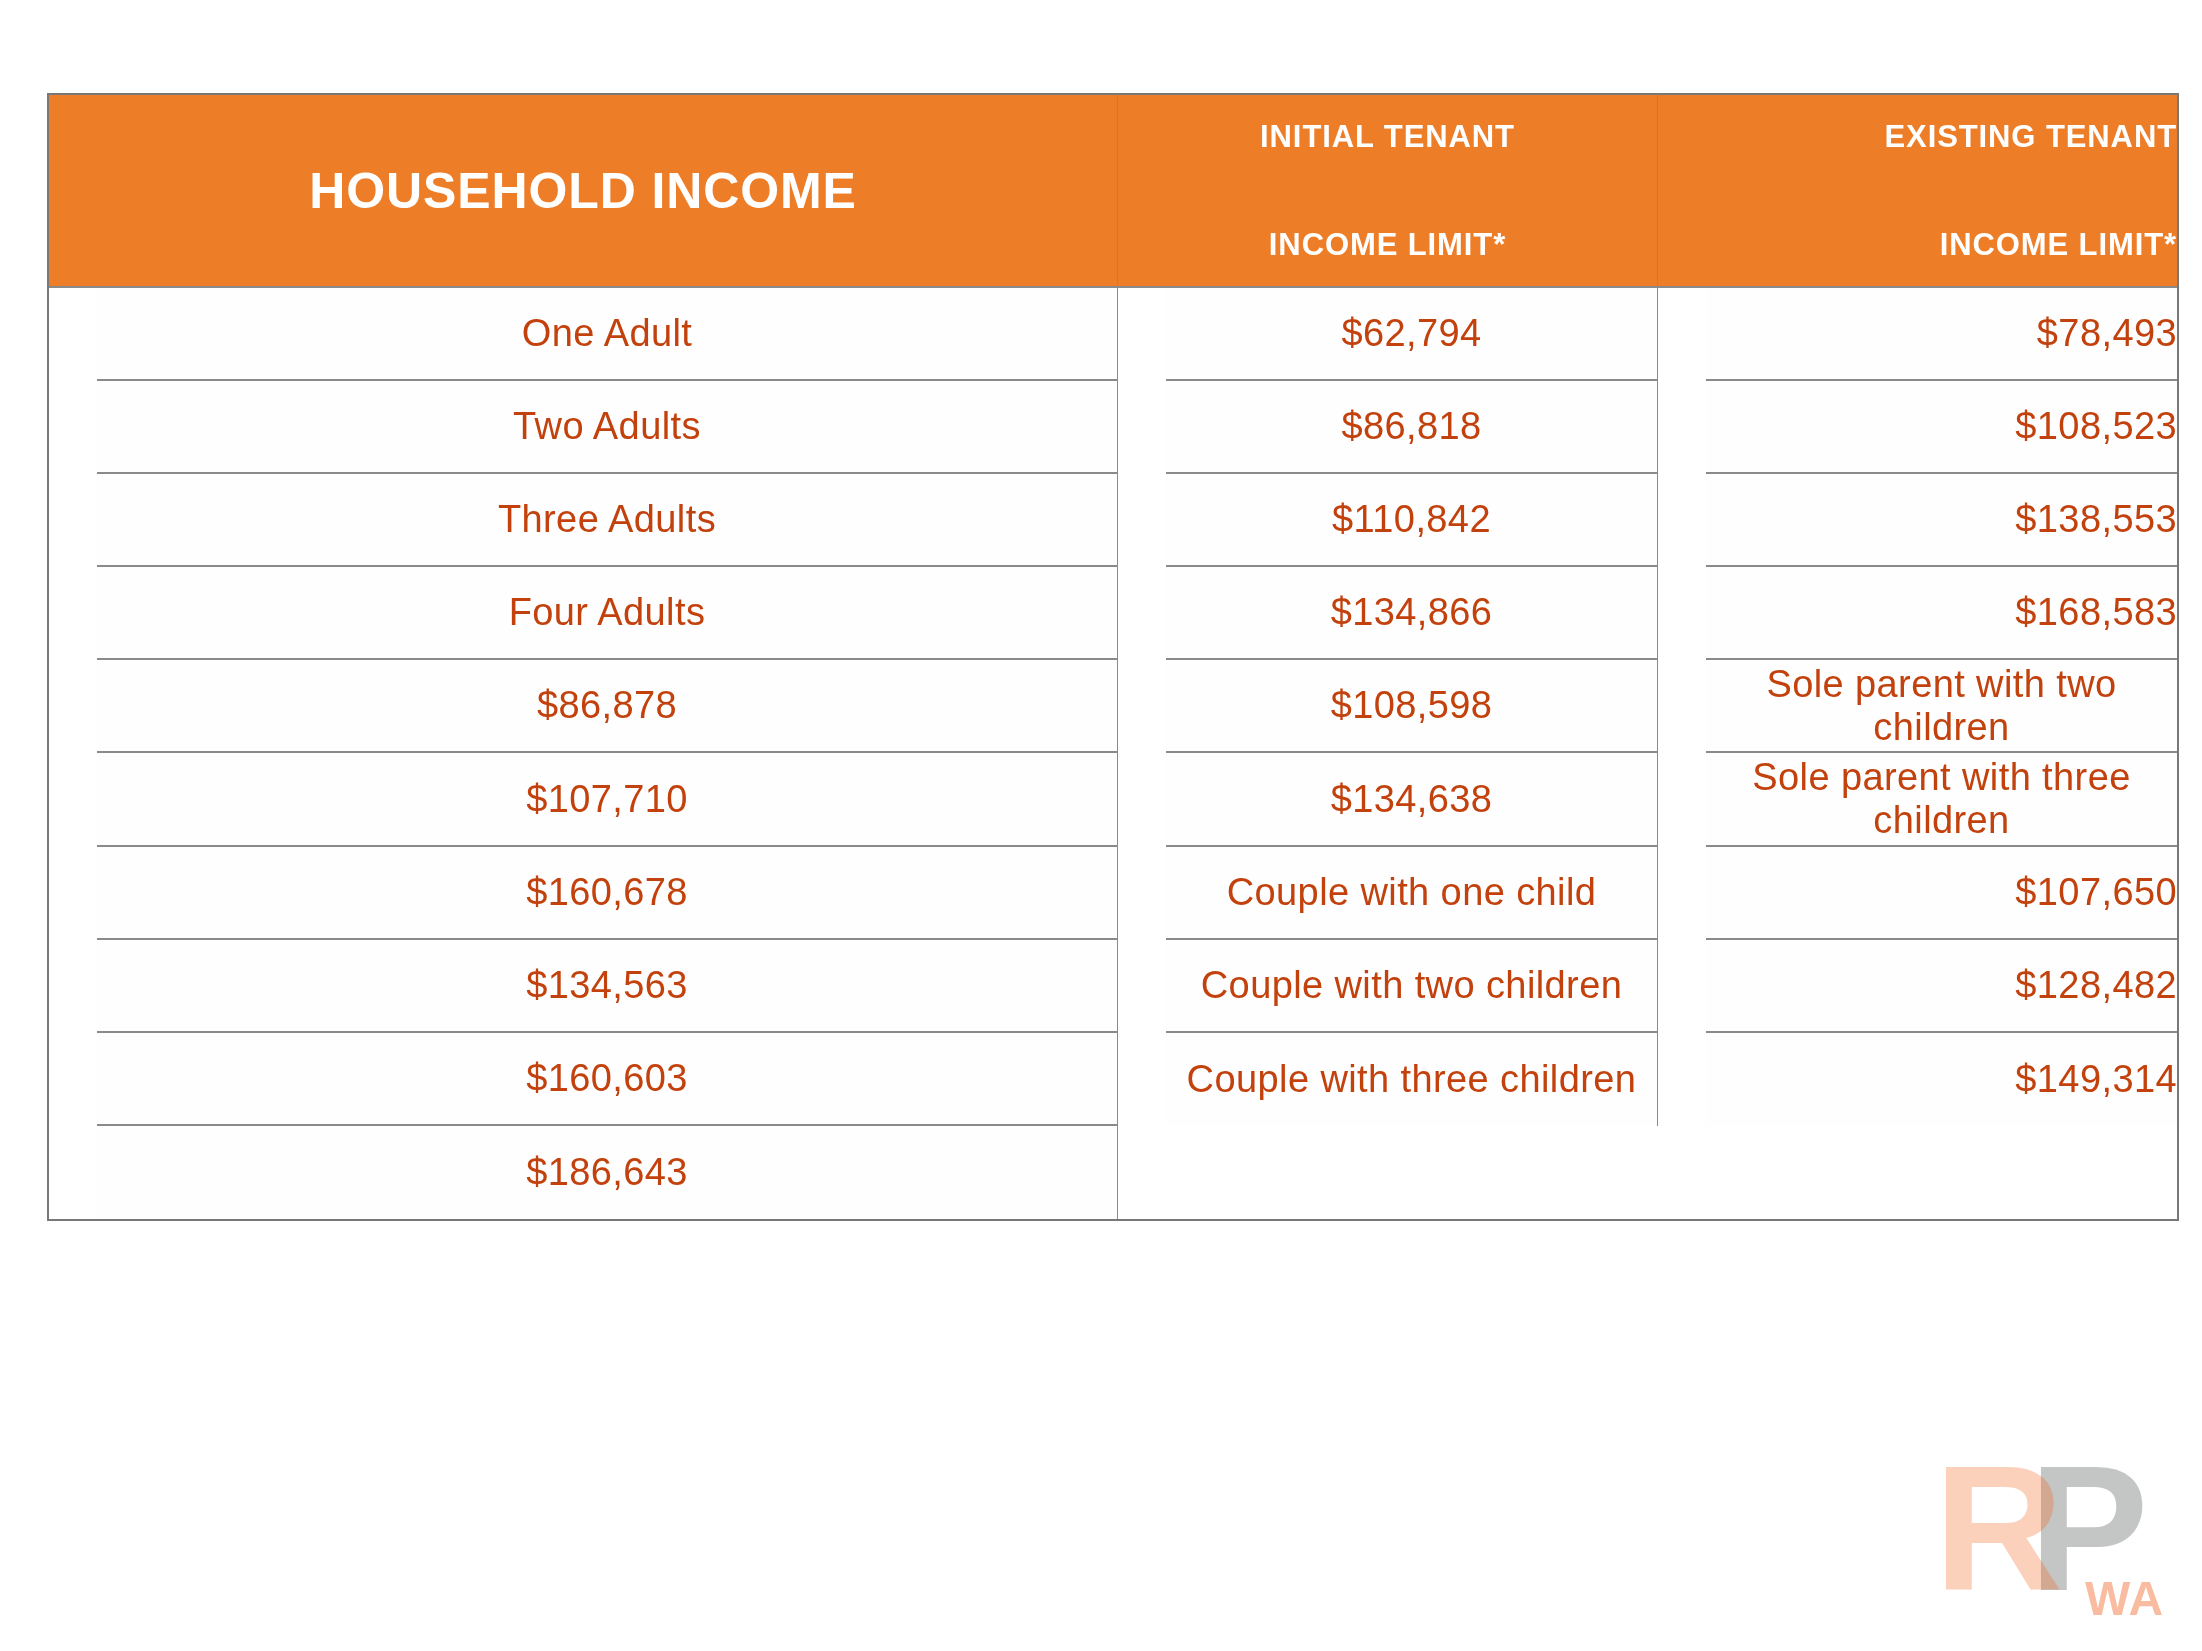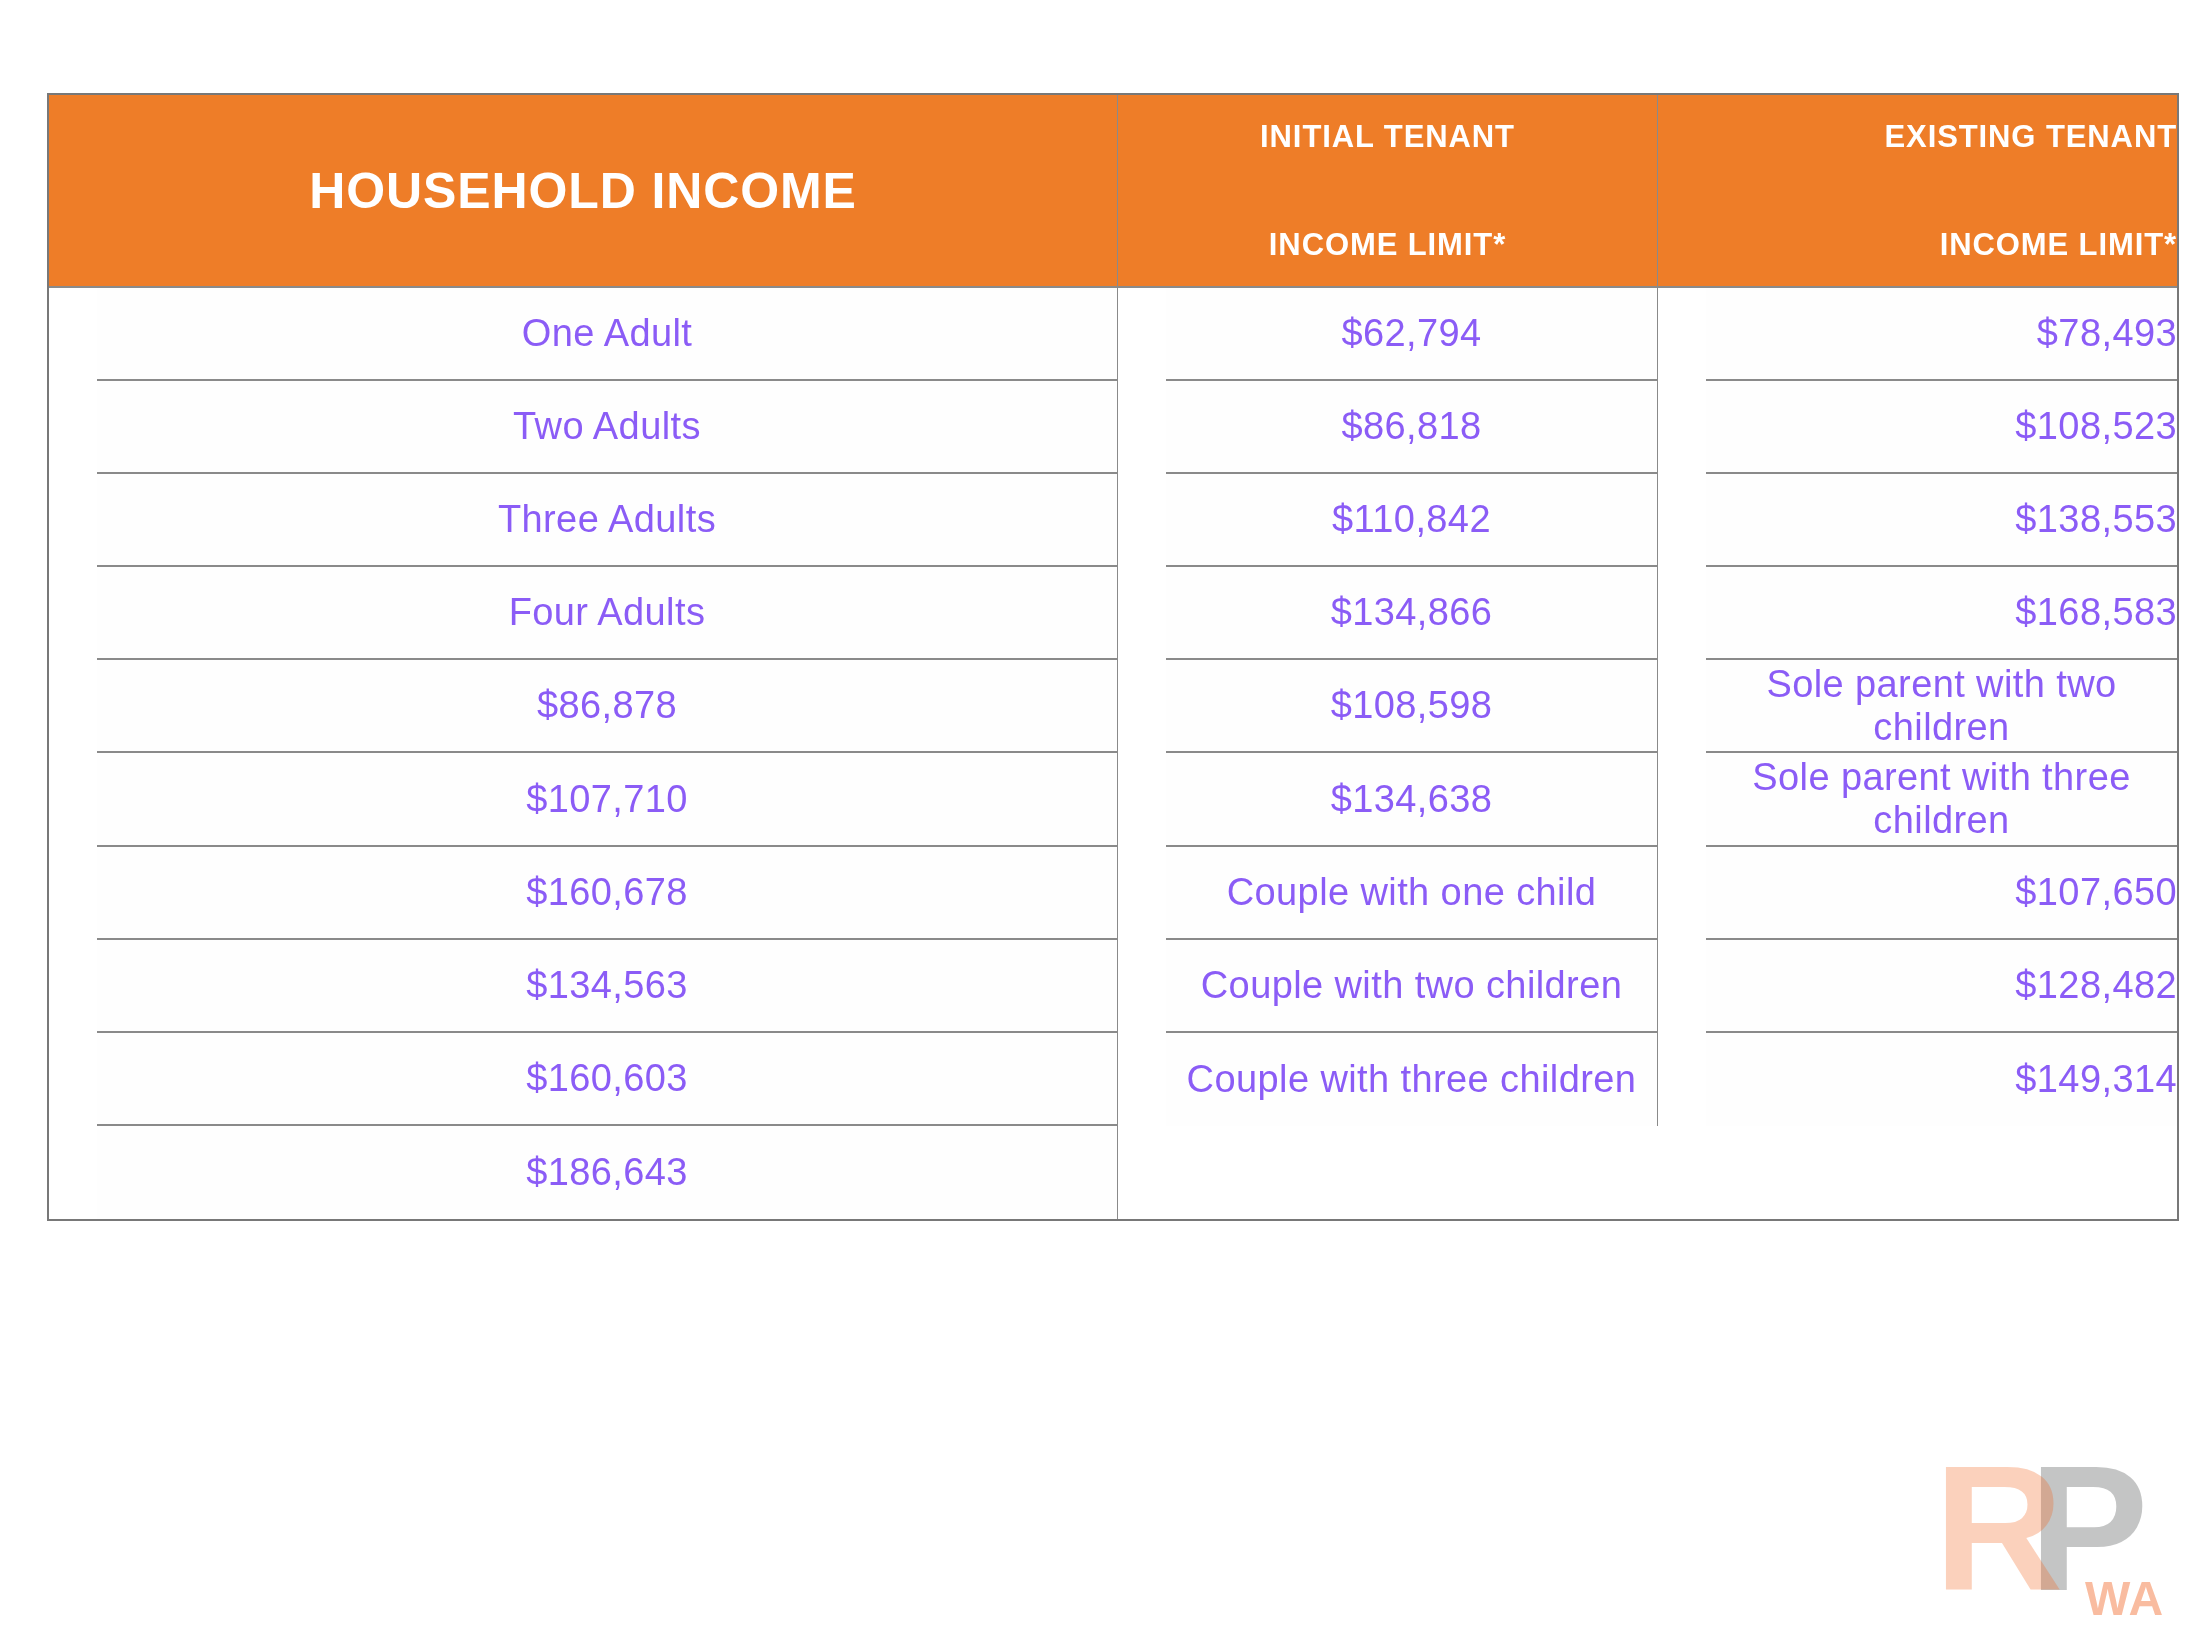--- a/index.html
+++ b/index.html
@@ -40,21 +40,21 @@
     background: #ee7d28;
     color: #ffffff;
     font-weight: 700;
   }
   .header-main { font-size: 50px; letter-spacing: 0.9px; }
   .header-sub  { font-size: 31px; letter-spacing: 0.9px; gap: 48px; }
   .header-sub .hline { line-height: 1.0; }
   .header-sub .hline + .hline { margin-top: 29px; }
 
   .body-cell {
-    color: #8b5cf6;
+    color: #c2410c;
     font-size: 38px;
     font-weight: 400;
     letter-spacing: 0.4px;
     margin-left: 48px;
   }
 
   
   .watermark {
     position: absolute;
     left: 1934px; top: 1439px;

